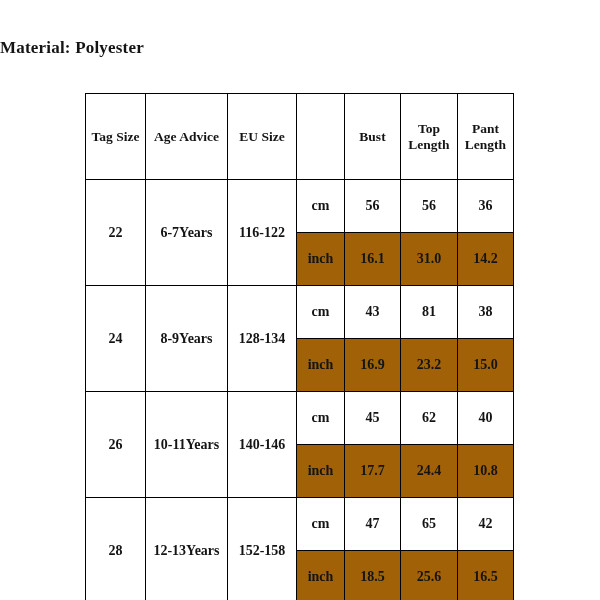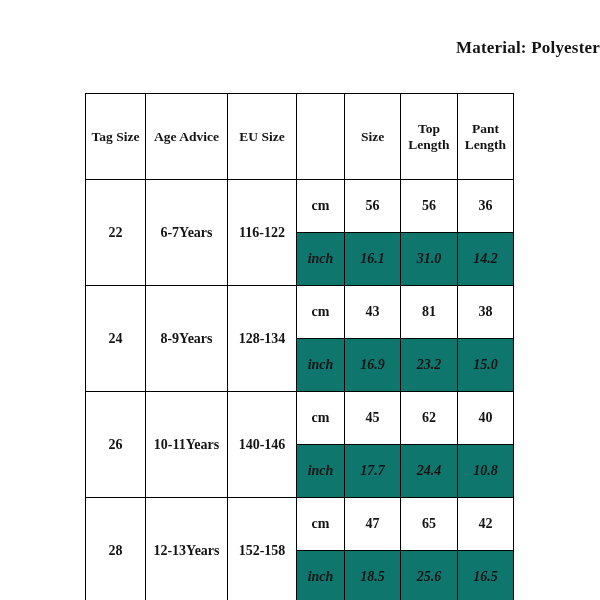--- a/index.html
+++ b/index.html
@@ -21,21 +21,21 @@
     top: 0;
     width: 600px;
     height: 600px;
     background: #ffffff;
   }
   .title {
     position: absolute;
     left: 0;
     top: 38px;
     width: 600px;
-    text-align: right;
+    text-align: left;
     font-size: 17px;
     font-weight: bold;
     letter-spacing: 0.2px;
     color: #141414;
   }
   table.size-table {
     position: absolute;
     left: 85px;
     top: 93px;
     border-collapse: collapse;
@@ -62,22 +62,21 @@
   .hdr-row td {
     height: 85px;
     font-size: 13.5px;
     line-height: 1.15;
   }
   .data-row td {
     height: 52px;
     font-size: 14px;
   }
   .shaded {
-    background: #0f766e;
-    font-style: italic;
+    background: #a16207;
   }
   .unit-cell {
     font-size: 12.5px;
   }
   .blank-hdr {
     background: #ffffff;
   }
 </style>
 </head>
 <body>
@@ -95,21 +94,21 @@
       <col class="c-bust">
         <col class="c-top">
         <col class="c-pant">
     </colgroup>
     <tbody>
       <tr class="hdr-row">
         <td>Tag Size</td>
         <td>Age Advice</td>
         <td>EU Size</td>
         <td class="blank-hdr"></td>
-        <td>Size</td>
+        <td>Bust</td>
         <td>Top Length</td>
         <td>Pant Length</td>
       </tr>
 
       <tr class="data-row">
         <td rowspan="2">22</td>
         <td rowspan="2">6-7Years</td>
         <td rowspan="2">116-122</td>
         <td class="unit-cell">cm</td>
         <td>56</td>

